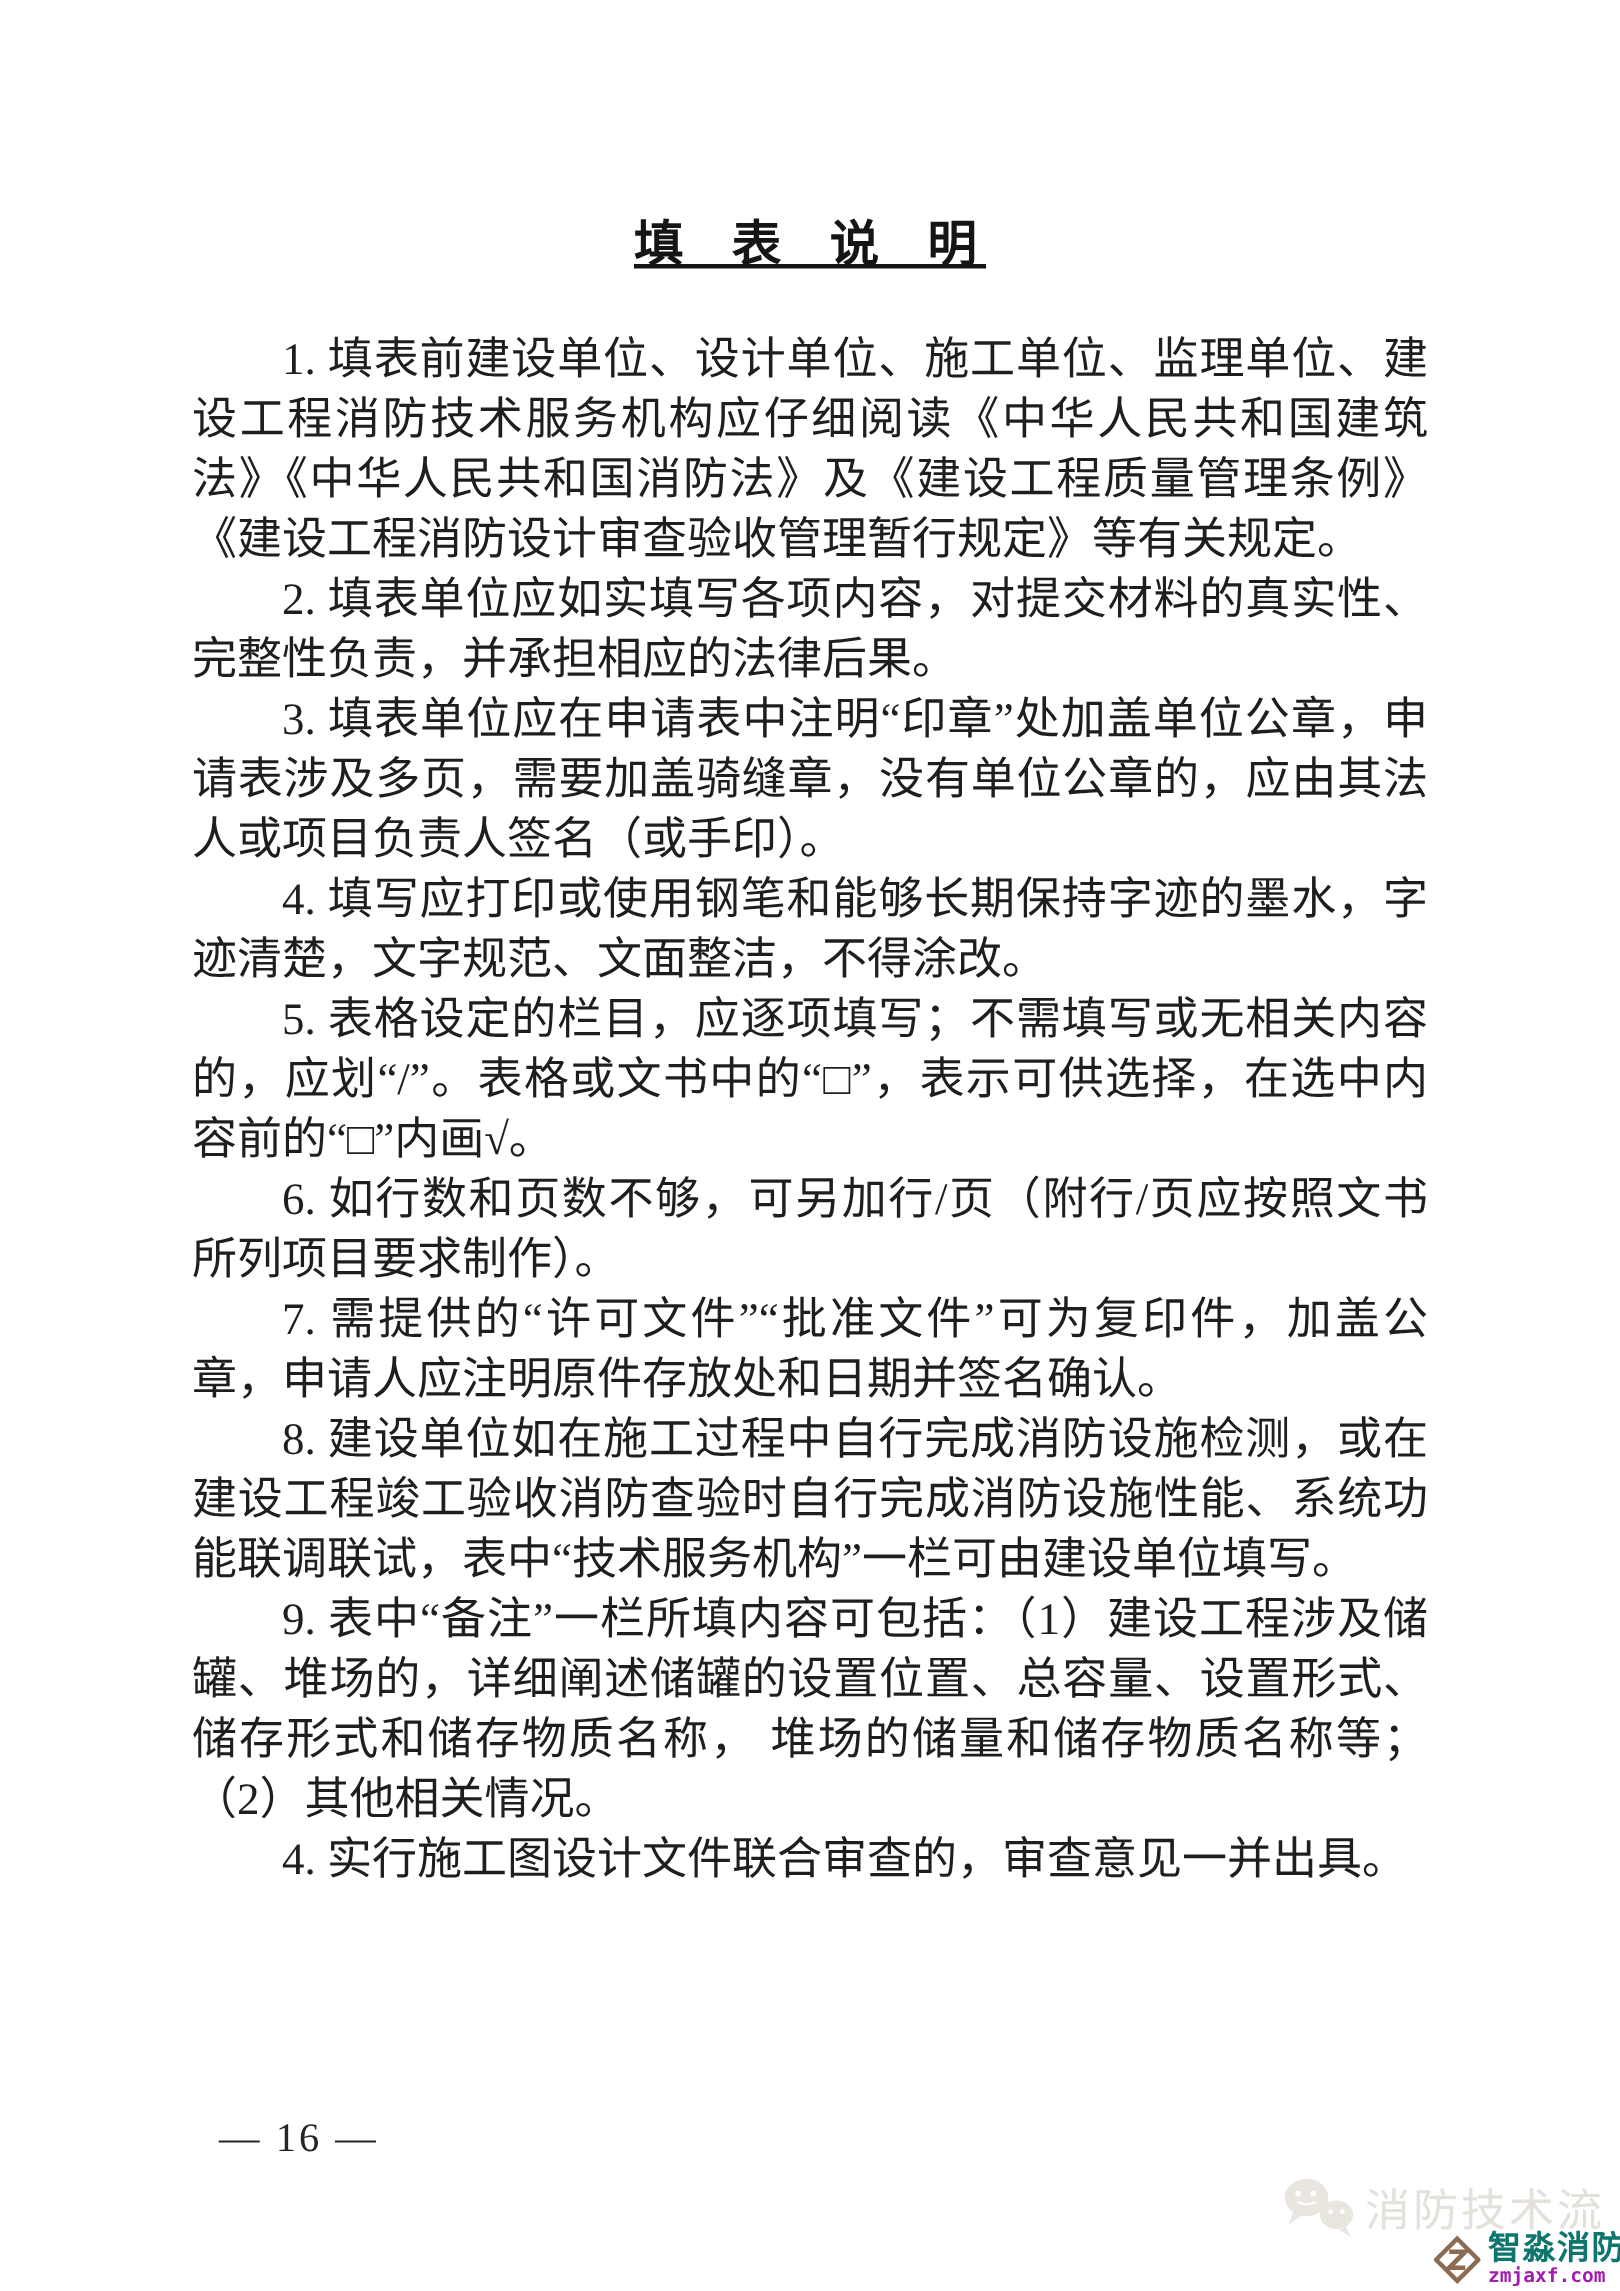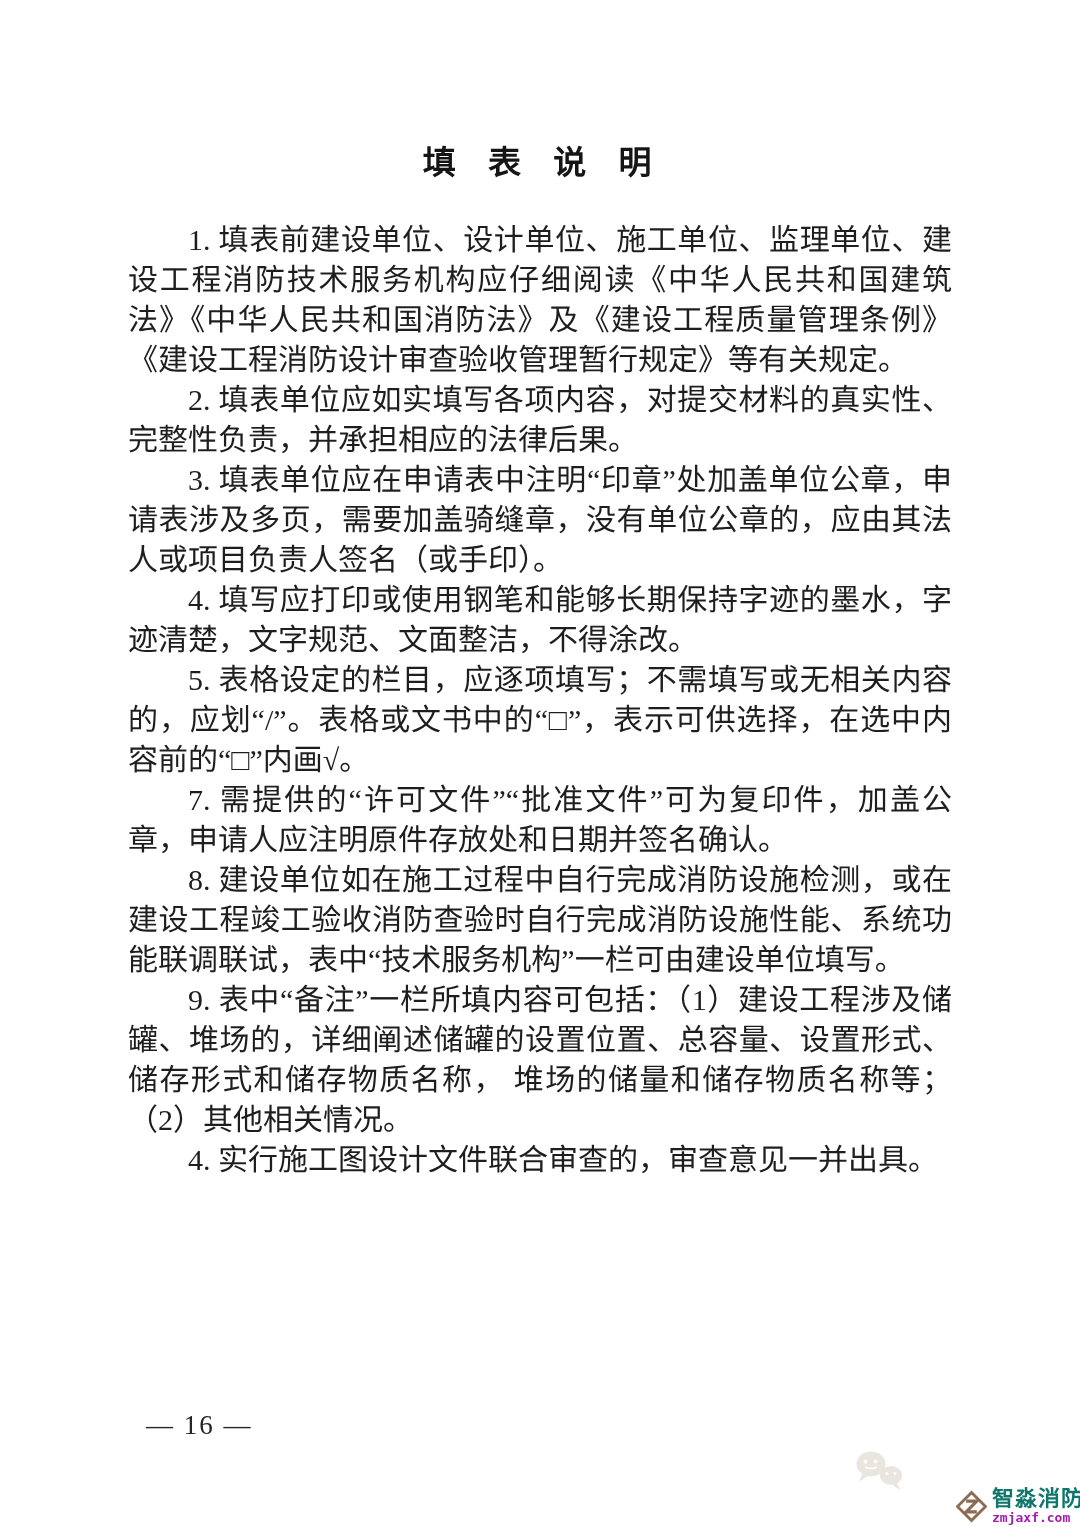--- a/index.html
+++ b/index.html
@@ -18,20 +18,21 @@
     padding: 136px 128px 0 128px;
   }
   .doc-title {
     margin: 0 0 36px 0;
     text-align: center;
     font-size: 33px;
     font-weight: 700;
     letter-spacing: 6px;
     word-spacing: 12px;
     color: #151515;
+    text-decoration: underline;
   }
   .doc-body p {
     margin: 0;
     font-size: 30px;
     line-height: 40px;
     color: #1e1e1e;
     text-align: justify;
     text-indent: 2em;
   }
   .page-number {
@@ -93,20 +94,21 @@
 <div class="doc">
 
   <h1 class="doc-title">填 表 说 明</h1>
 
   <div class="doc-body">
     <p>1. 填表前建设单位、设计单位、施工单位、监理单位、建设工程消防技术服务机构应仔细阅读《中华人民共和国建筑法》《中华人民共和国消防法》及《建设工程质量管理条例》《建设工程消防设计审查验收管理暂行规定》等有关规定。</p>
     <p>2. 填表单位应如实填写各项内容，对提交材料的真实性、完整性负责，并承担相应的法律后果。</p>
     <p>3. 填表单位应在申请表中注明“印章”处加盖单位公章，申请表涉及多页，需要加盖骑缝章，没有单位公章的，应由其法人或项目负责人签名（或手印）。</p>
     <p>4. 填写应打印或使用钢笔和能够长期保持字迹的墨水，字迹清楚，文字规范、文面整洁，不得涂改。</p>
     <p>5. 表格设定的栏目，应逐项填写；不需填写或无相关内容的，应划“/”。表格或文书中的“□”，表示可供选择，在选中内容前的“□”内画√。</p>
+    <p>6. 如行数和页数不够，可另加行/页（附行/页应按照文书所列项目要求制作）。</p>
     <p>7. 需提供的“许可文件”“批准文件”可为复印件，加盖公章，申请人应注明原件存放处和日期并签名确认。</p>
     <p>8. 建设单位如在施工过程中自行完成消防设施检测，或在建设工程竣工验收消防查验时自行完成消防设施性能、系统功能联调联试，表中“技术服务机构”一栏可由建设单位填写。</p>
     <p>9. 表中“备注”一栏所填内容可包括：（1）建设工程涉及储罐、堆场的，详细阐述储罐的设置位置、总容量、设置形式、储存形式和储存物质名称， 堆场的储量和储存物质名称等；（2）其他相关情况。</p>
     <p>4. 实行施工图设计文件联合审查的，审查意见一并出具。</p>
   </div>
 
 </div>
 
 <div class="page-number">— 16 —</div>
 
@@ -117,20 +119,21 @@
       <path d="M8 25 L5 33 L14 27 Z" fill="#e9e6e0"></path>
       <circle cx="11.5" cy="12.5" r="1.9" fill="#ffffff"></circle>
       <circle cx="21.5" cy="12.5" r="1.9" fill="#ffffff"></circle>
       <path d="M11 18 q6 3 12 0" stroke="#ffffff" stroke-width="1.4" fill="none"></path>
       <ellipse cx="37" cy="26.5" rx="11" ry="9.5" fill="#e9e6e0"></ellipse>
       <path d="M43 34 L46.5 41 L38.5 36.5 Z" fill="#e9e6e0"></path>
       <circle cx="33" cy="24.5" r="1.6" fill="#ffffff"></circle>
       <circle cx="41" cy="24.5" r="1.6" fill="#ffffff"></circle>
     </svg>
   </span>
+  <span class="wm-text">消防技术流</span>
 </div>
 
 <div class="brand">
   <span>
     <svg width="31" height="33" viewBox="0 0 32 32">
       <path d="M16 1.5 L30.5 16 L16 30.5 L1.5 16 Z" fill="none" stroke="#8c6b50" stroke-width="3"></path>
       <path d="M10.5 10.5 H21.5 L10.5 21.5 H21.5" fill="none" stroke="#8c6b50" stroke-width="3.2"></path>
     </svg>
   </span>
   <span class="brand-text">

